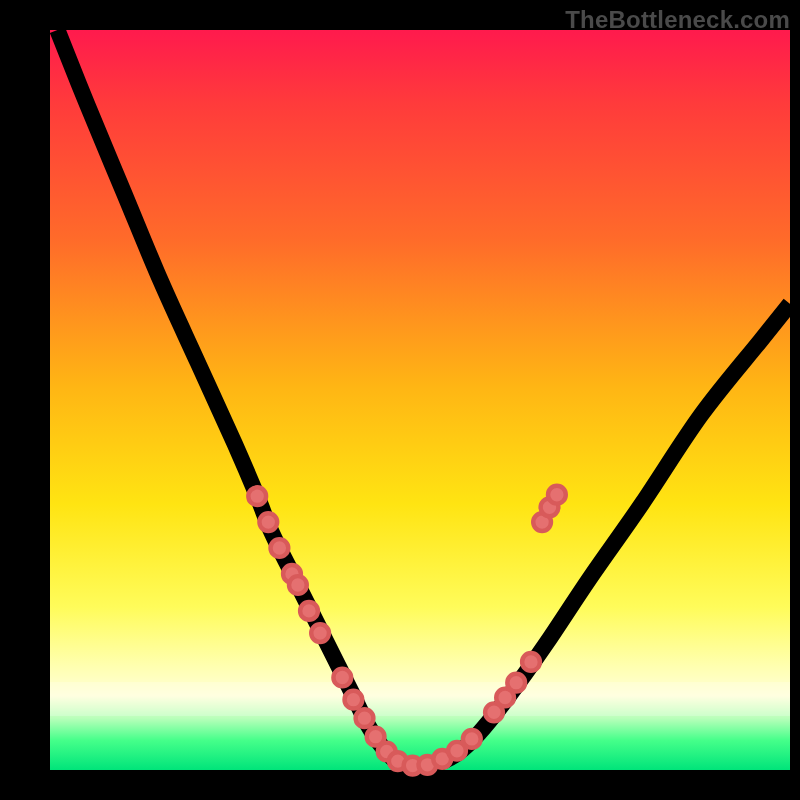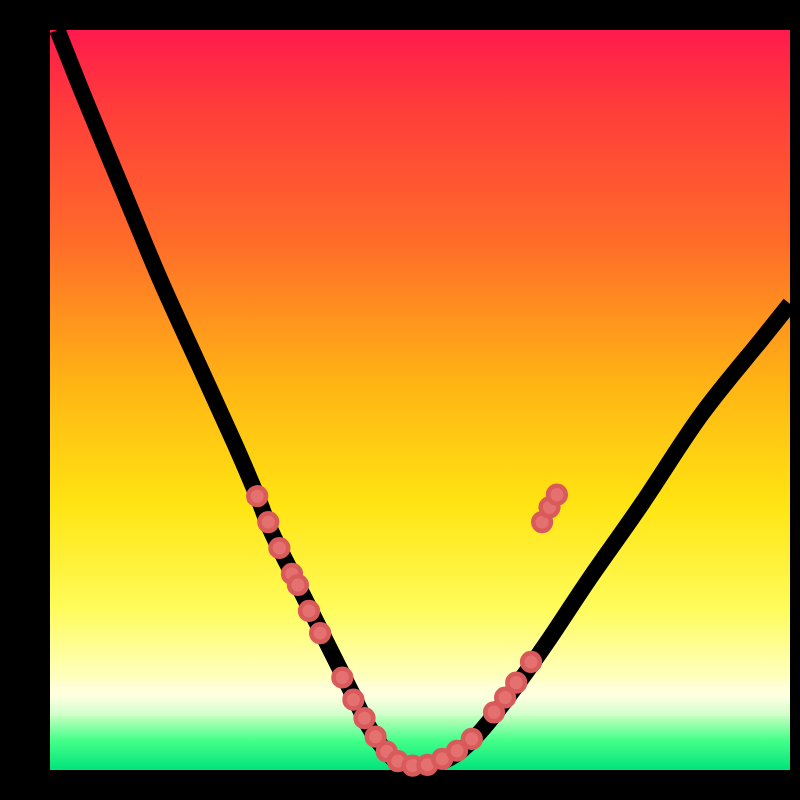--- a/index.html
+++ b/index.html
@@ -80,20 +80,21 @@
     fill: #e57070;
     stroke: #d85a5a;
     stroke-width: 0.6;
   }
 </style>
 </head>
 <body>
 
 <div class="frame">
 
+  <div class="watermark">TheBottleneck.com</div>
 
   <div class="plot-wrap">
     <div class="plot-bg"></div>
     <div class="band"></div>
 
     <svg class="curve" viewBox="0 0 100 100" preserveAspectRatio="none">
       <path id="curve-path" class="curve-path" d="M 1.00 0.00 C 1.67 1.67, 3.50 6.33, 5.00 10.00 C 6.50 13.67, 8.33 18.00, 10.00 22.00 C 11.67 26.00, 13.33 30.17, 15.00 34.00 C 16.67 37.83, 18.33 41.33, 20.00 45.00 C 21.67 48.67, 23.67 53.00, 25.00 56.00 C 26.33 59.00, 27.17 61.00, 28.00 63.00 C 28.83 65.00, 29.17 66.17, 30.00 68.00 C 30.83 69.83, 32.00 72.00, 33.00 74.00 C 34.00 76.00, 35.00 78.00, 36.00 80.00 C 37.00 82.00, 38.17 84.33, 39.00 86.00 C 39.83 87.67, 40.33 88.67, 41.00 90.00 C 41.67 91.33, 42.33 92.83, 43.00 94.00 C 43.67 95.17, 44.33 96.17, 45.00 97.00 C 45.67 97.83, 46.33 98.58, 47.00 99.00 C 47.67 99.42, 48.17 99.47, 49.00 99.50 C 49.83 99.53, 51.00 99.48, 52.00 99.20 C 53.00 98.92, 54.00 98.50, 55.00 97.80 C 56.00 97.10, 56.83 96.30, 58.00 95.00 C 59.17 93.70, 60.50 92.00, 62.00 90.00 C 63.50 88.00, 65.17 85.67, 67.00 83.00 C 68.83 80.33, 70.83 77.17, 73.00 74.00 C 75.17 70.83, 77.50 67.67, 80.00 64.00 C 82.50 60.33, 85.33 55.67, 88.00 52.00 C 90.67 48.33, 94.00 44.50, 96.00 42.00 C 98.00 39.50, 99.33 37.83, 100.00 37.00"></path>
       <g id="marker-group">
           <circle cx="28.00" cy="63.00" r="1.2" class="marker"></circle>
           <circle cx="29.50" cy="66.50" r="1.2" class="marker"></circle>

